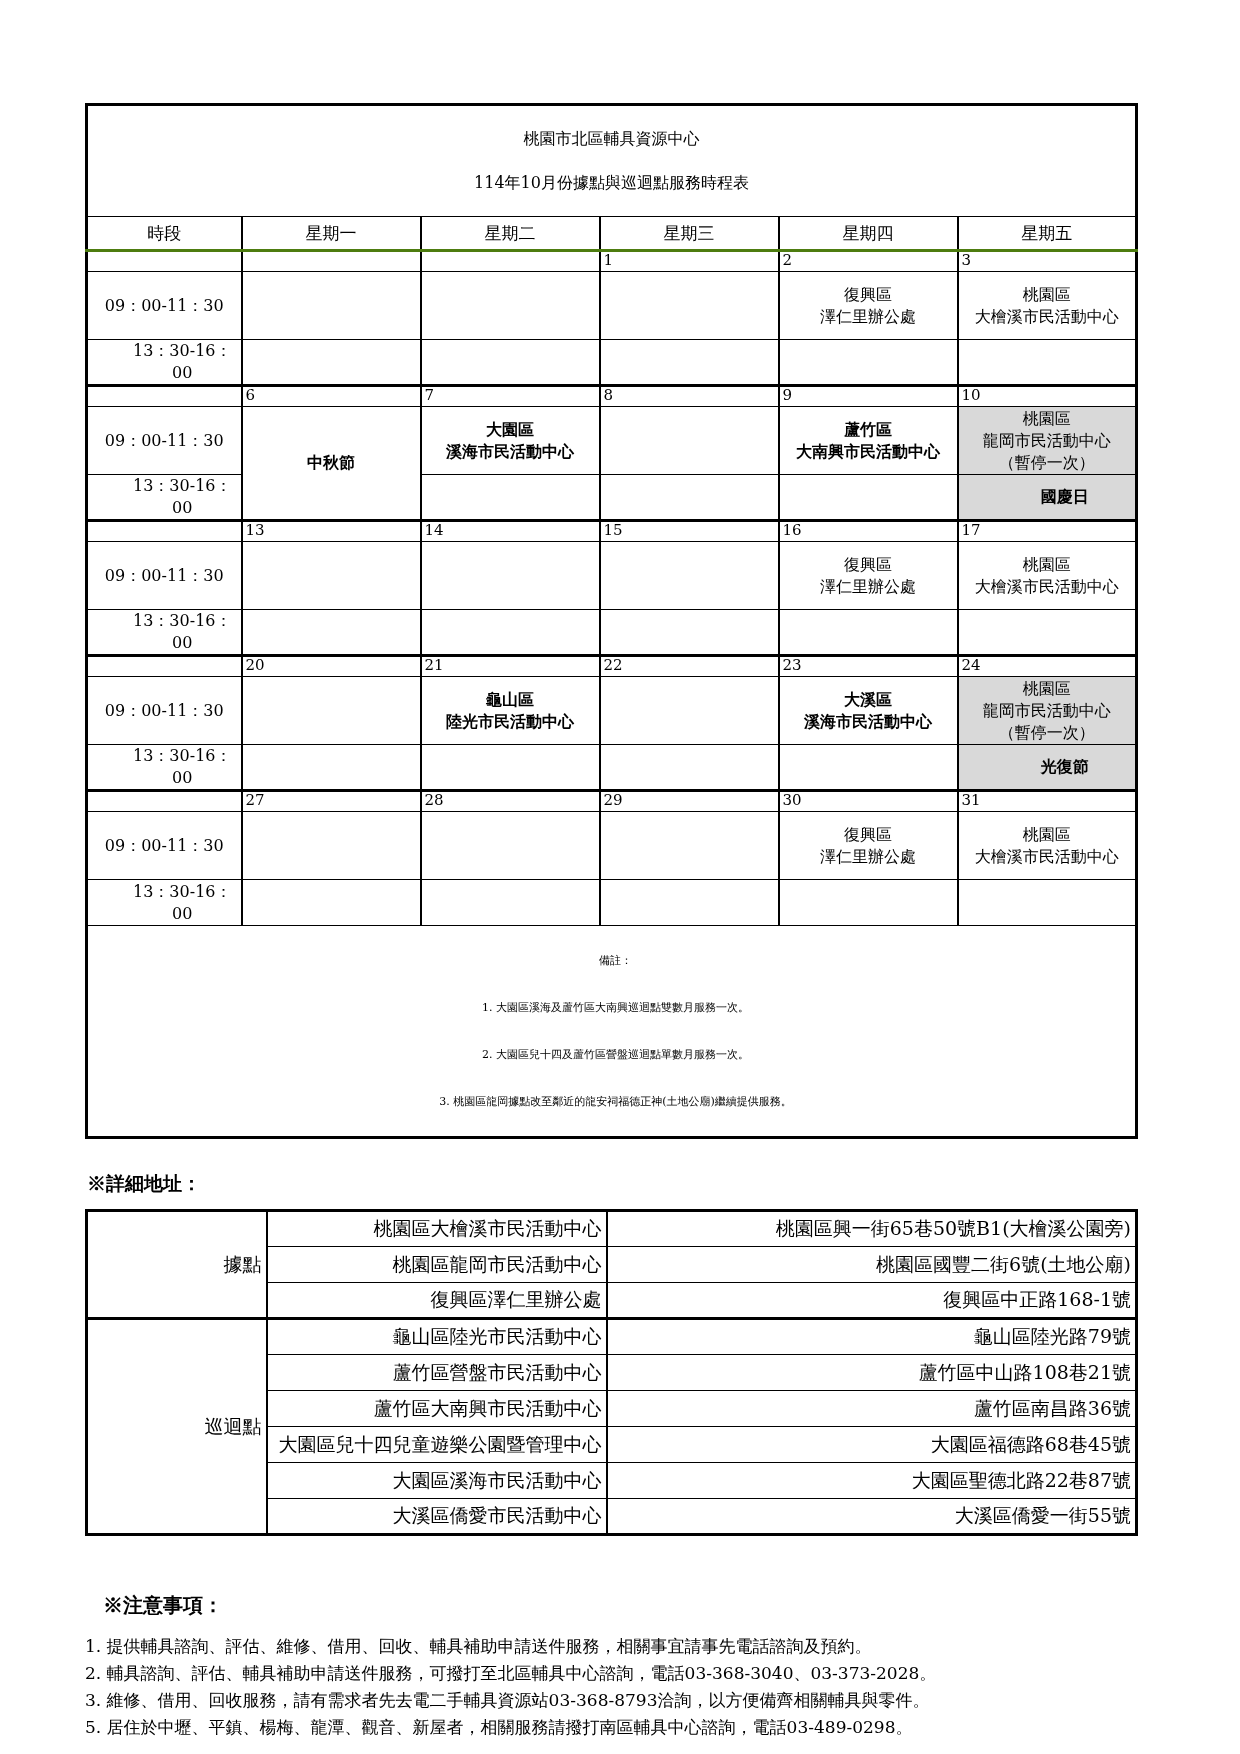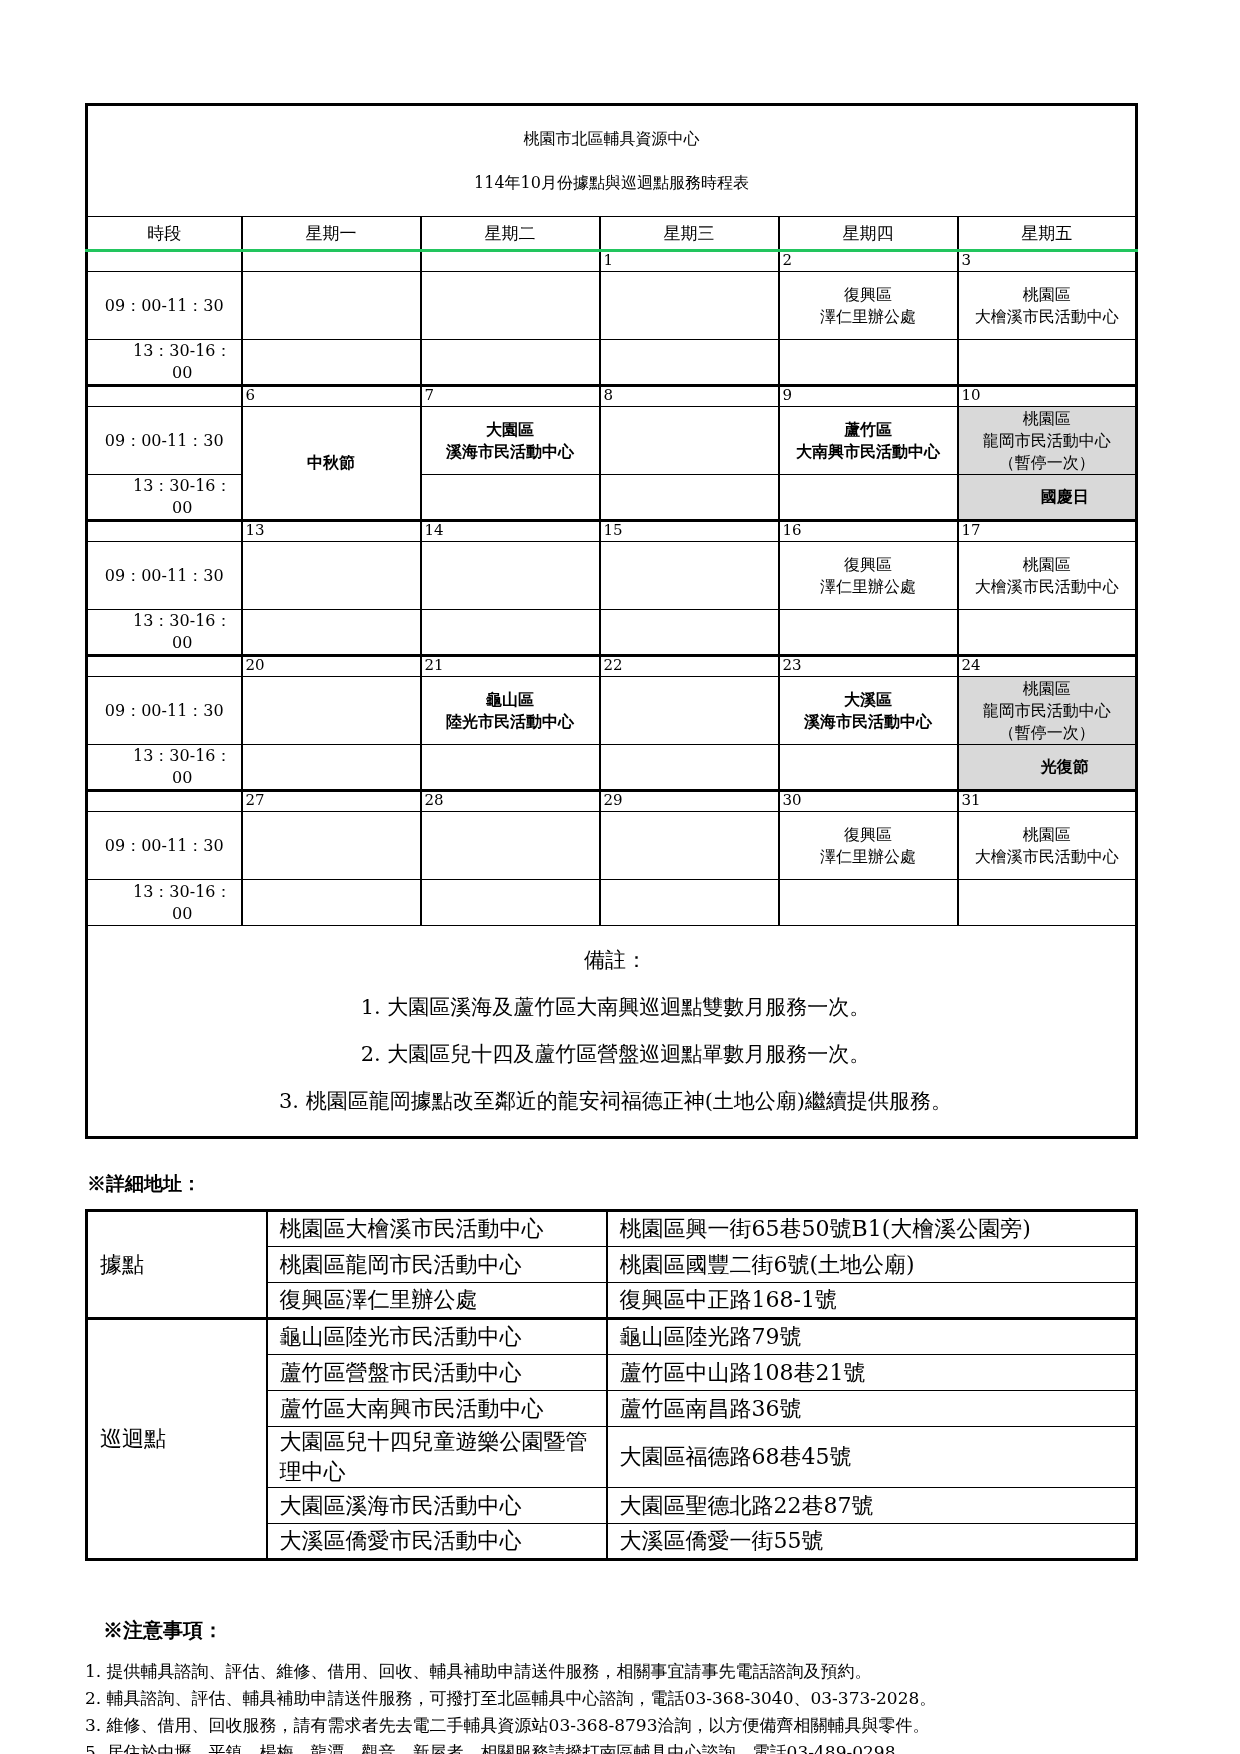--- a/index.html
+++ b/index.html
@@ -13,42 +13,42 @@
 
   
   table.sched { border-collapse:collapse; border:3px solid #000; table-layout:fixed; width:1050px; }
   table.sched td {
     border-left:2px solid #000; border-right:2px solid #000;
     border-top:1.5px solid #000; border-bottom:1.5px solid #000;
     padding:0; text-align:center; vertical-align:middle;
     font-size:16px; line-height:22px; white-space:pre-line; overflow:hidden;
   }
   td.title-cell { height:58px; border-bottom:3px solid #000; font-size:20px; line-height:27px; }
-  tr.head-row td { height:34px; font-size:17px; border-bottom:3px solid #22c55e; }
+  tr.head-row td { height:34px; font-size:17px; border-bottom:3px solid #4d7c0f; }
   tr.date-row td { height:21px; border-top:3px solid #000; text-align:left; vertical-align:top;
                    font-size:15px; line-height:17px; padding-left:3px; }
   tr.morning-row td { height:68px; }
   tr.afternoon-row td { height:46px;padding-left:36px; }
   td.tcol { font-size:17px; }
   td.gray { background:#d9d9d9; }
   td.bold, .bold { font-weight:bold;margin-left:40px; }
   td.holiday { font-weight:bold; font-size:17px; }
   td.notes-cell {
     border-top:3px solid #000; text-align:left; vertical-align:top;
     padding:4px 8px 6px 6px; height:102px; white-space:normal;
   }
-  .note-line { font-size:21px; line-height:25px;padding-left:8px; }
+  .note-line { font-size:11px; line-height:25px;padding-left:8px; }
 
   
   .addr-heading { margin:32px 0 12px 2px; font-size:19px; font-weight:bold; }
   table.addr { border-collapse:collapse; border:3px solid #000; table-layout:fixed; width:1050px; }
   table.addr td {
     border-left:2px solid #000; border-right:2px solid #000;
     border-top:1.5px solid #000; border-bottom:1.5px solid #000;
-    height:36px; text-align:left; vertical-align:middle; font-size:22px; padding:0 12px;
+    height:36px; text-align:right; vertical-align:middle; font-size:19px; padding:0 4px;
   }
   table.addr tr.group-split td { border-top:3px solid #000; }
 
   
   .notice-heading { margin:56px 0 14px 18px; font-size:20px; font-weight:bold; }
   .notice-item { font-size:17px; line-height:27px; }
 </style>
 </head>
 <body>
 

